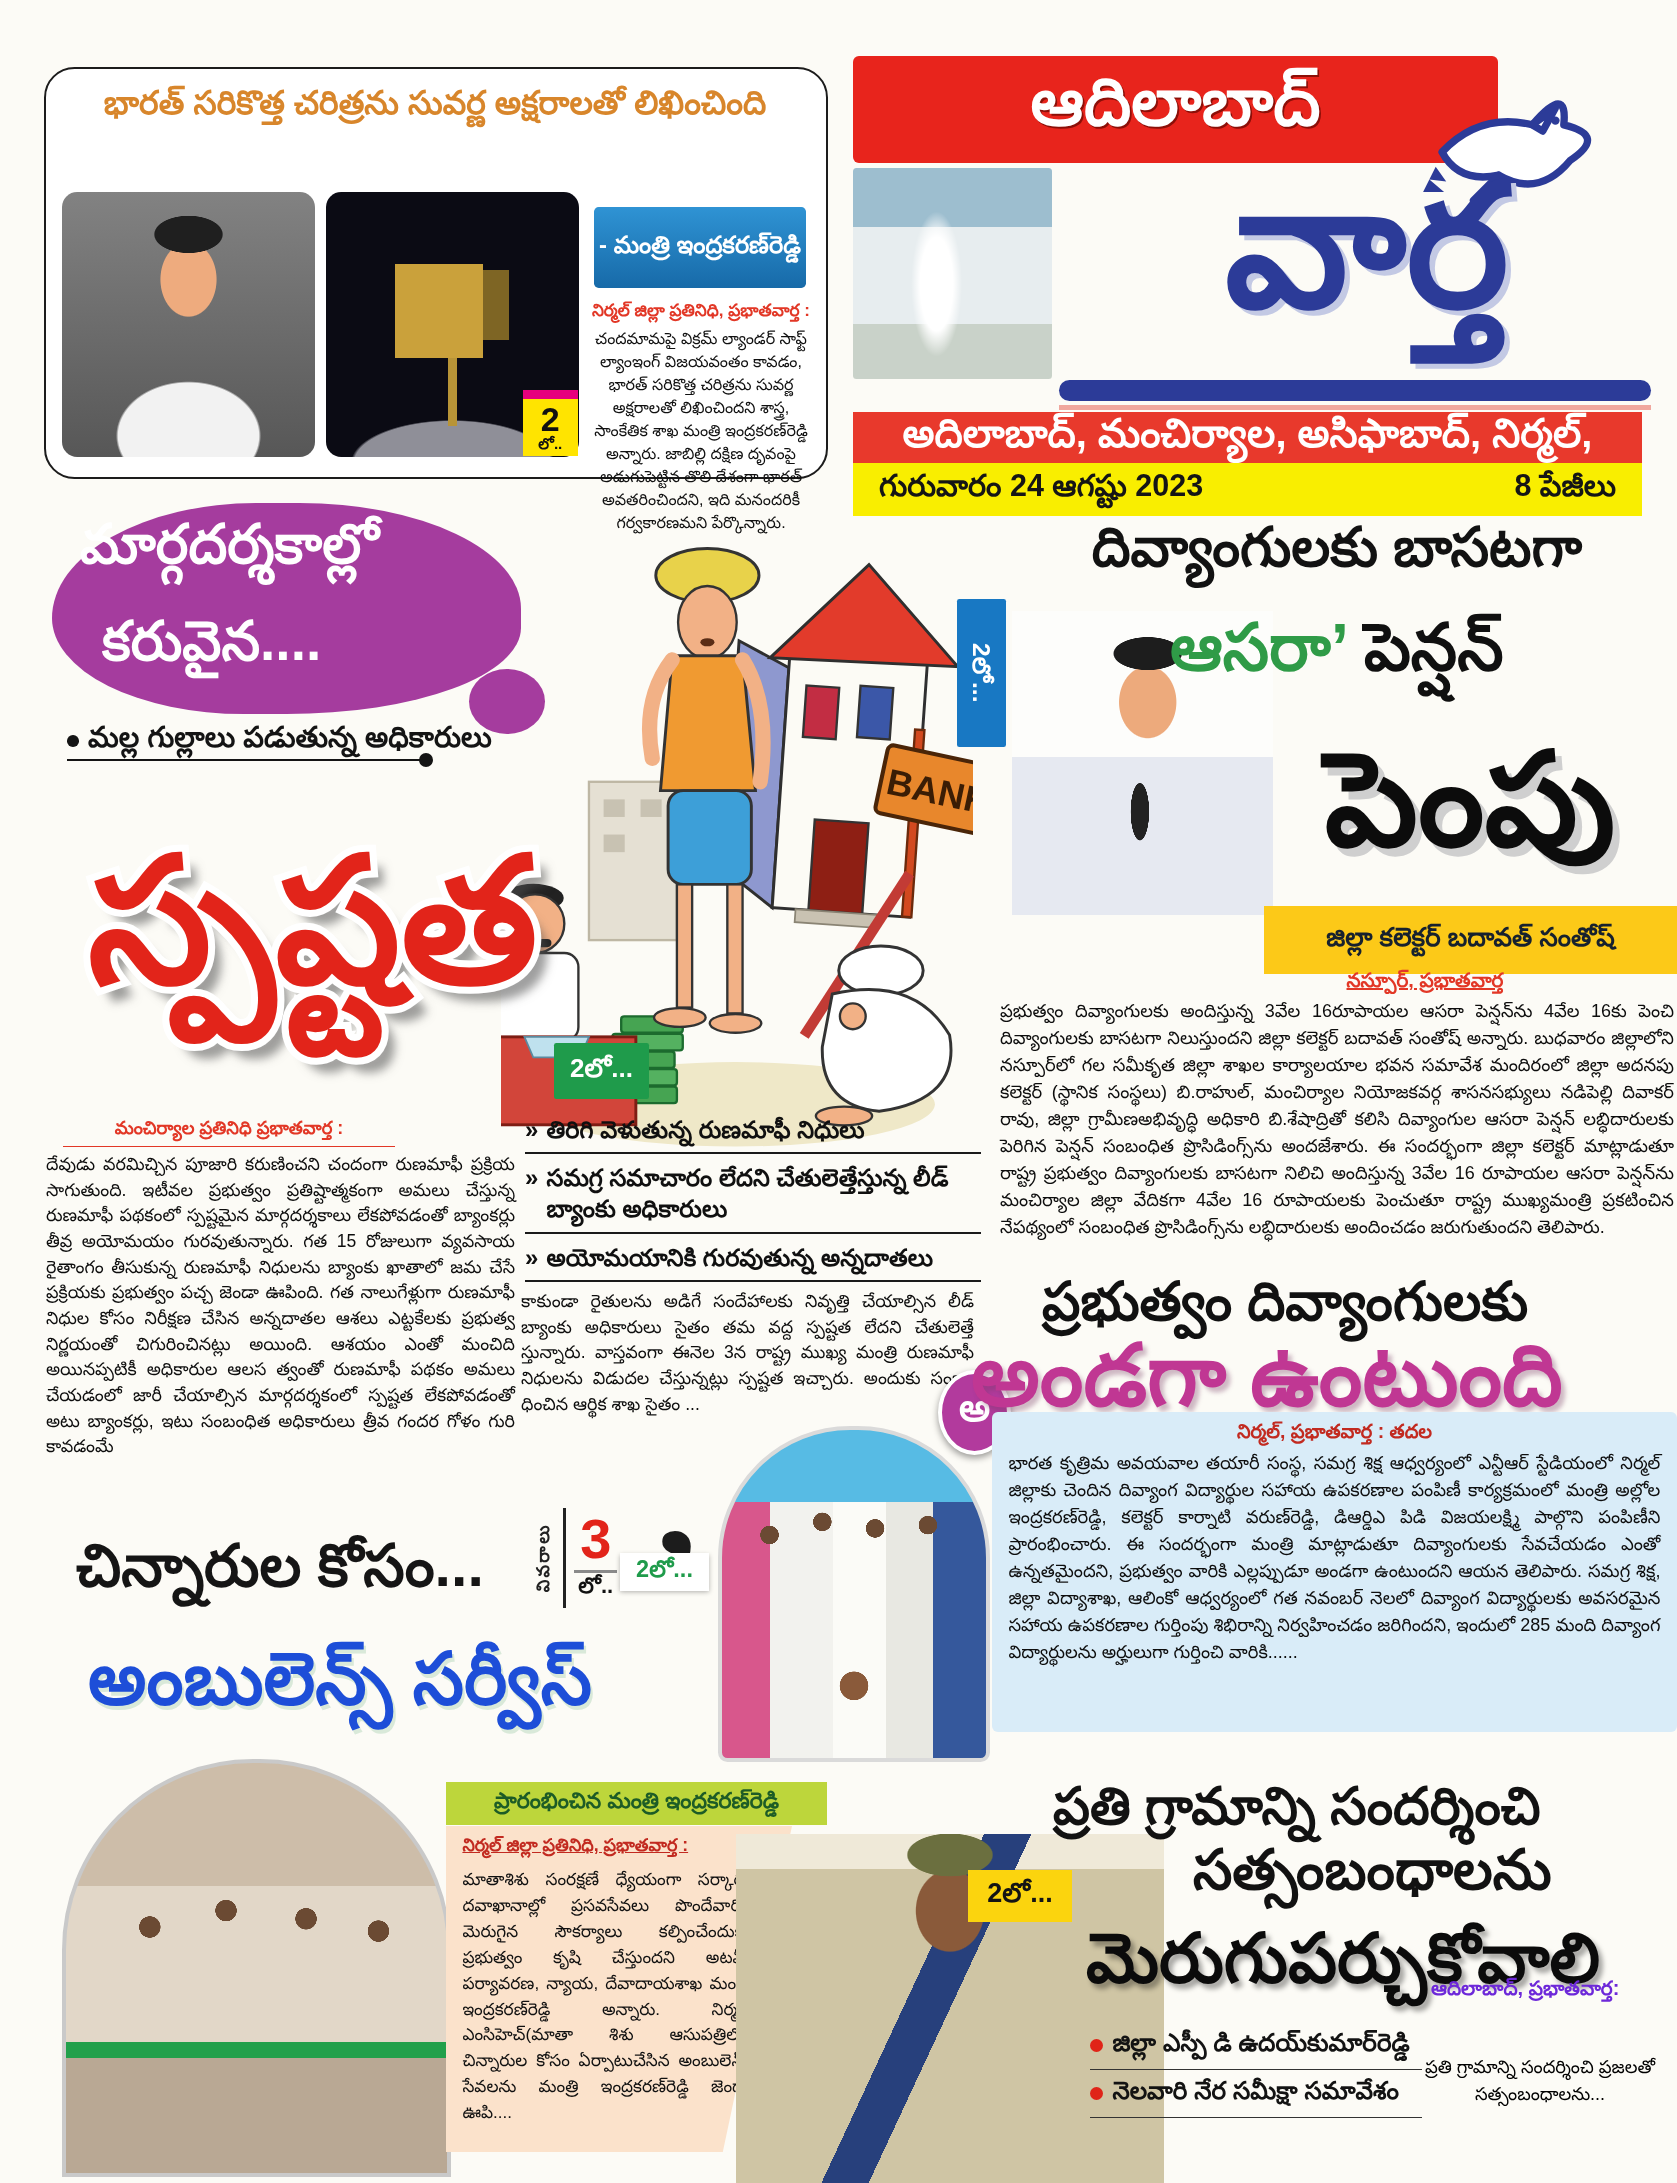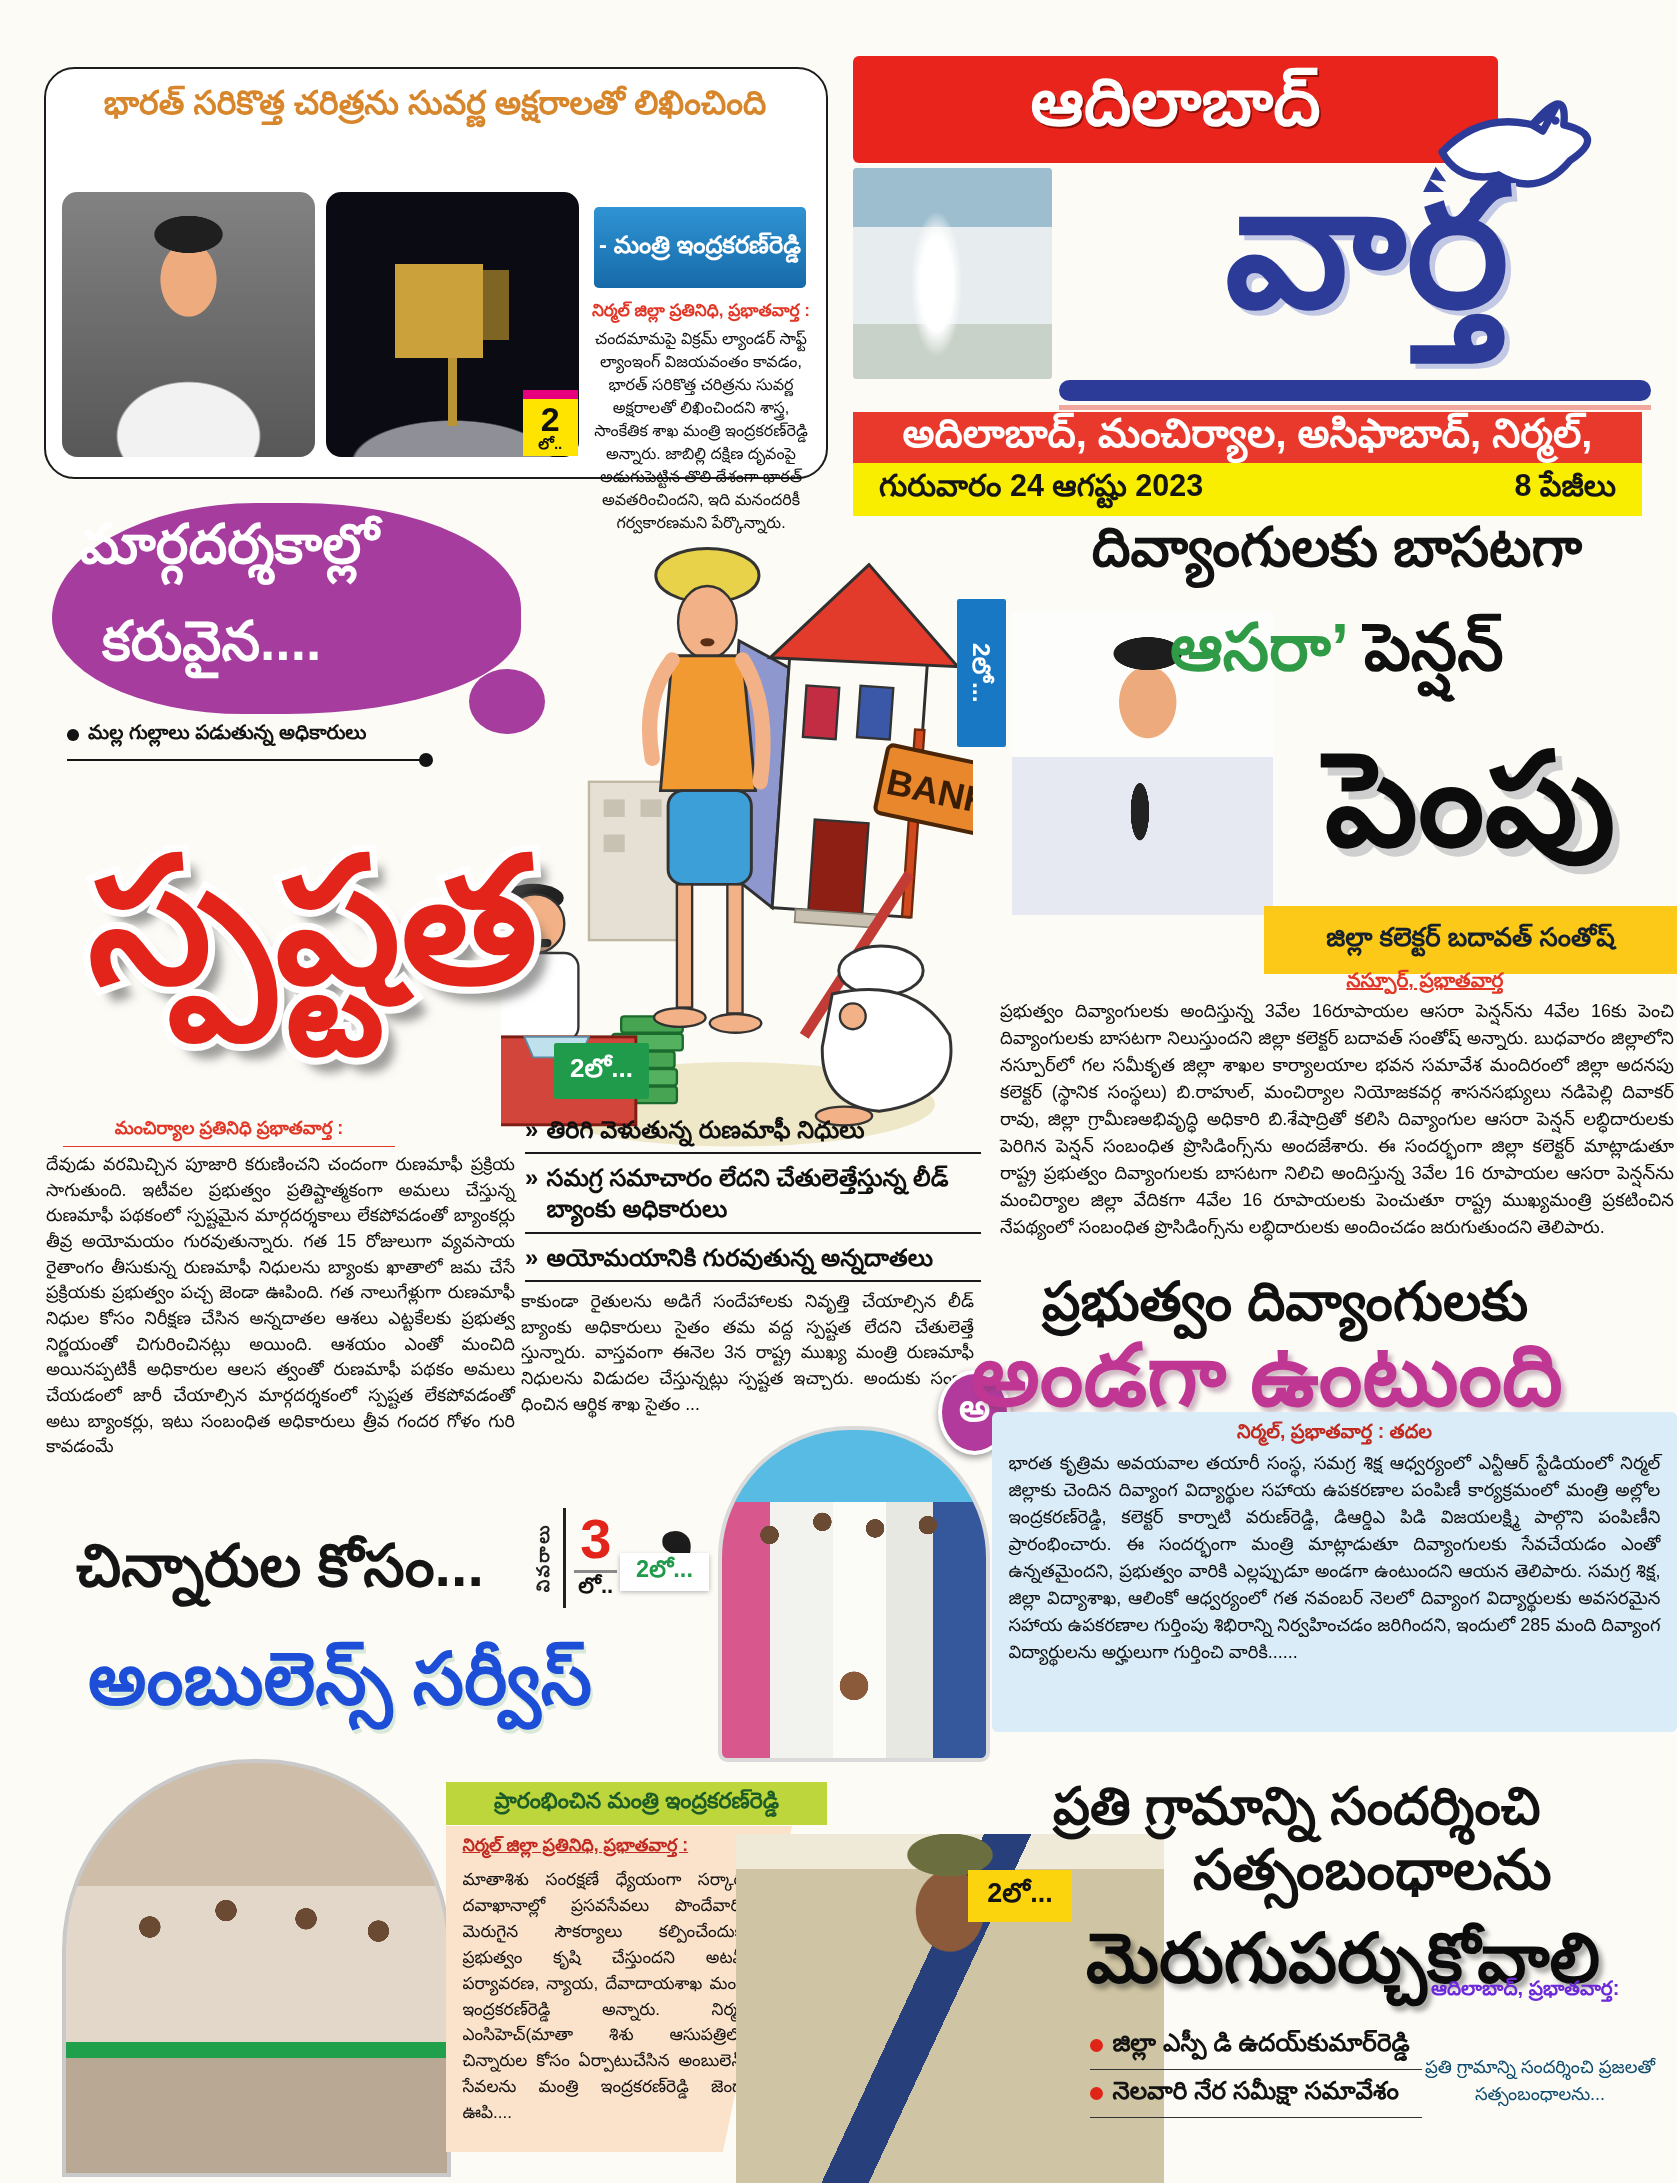--- a/index.html
+++ b/index.html
@@ -43,21 +43,21 @@
   #vred{left:1059px;top:405px;width:592px;height:5.3px;background:#f0a79e;}
   #districts{left:853px;top:412px;width:789px;height:52px;background:#e8392c;color:#fff;display:flex;align-items:center;justify-content:center;font-size:40px;font-weight:800;}
   #datebar{left:853px;top:463px;width:789px;height:53px;background:#f9ee00;display:flex;align-items:center;justify-content:space-between;padding:0 26px;font-size:30.5px;font-weight:800;color:#151515;box-sizing:border-box;}
 
   
   #blob{left:52px;top:503px;width:469px;height:211px;background:#a53c9e;border-radius:48% 52% 55% 45% / 60% 55% 45% 50%;}
   #blob:after{content:'';position:absolute;right:-23.5px;bottom:-20px;width:76px;height:65px;background:#a53c9e;border-radius:50%;}
   #blobl1{left:28px;top:9.4px;font-size:55px;font-weight:800;color:#fff;position:absolute;}
   #blobl2{left:50px;top:106px;font-size:55px;font-weight:800;color:#fff;position:absolute;}
   #cartoon{left:501px;top:506px;width:472px;height:663px;}
-  #subhead{left:67px;top:721px;display:flex;align-items:center;gap:9.4px;font-size:20px;font-weight:800;color:#141414;}
+  #subhead{left:67px;top:721px;display:flex;align-items:center;gap:9.4px;font-size:29px;font-weight:800;color:#141414;}
   .dot{width:11.7px;height:11.7px;border-radius:50%;background:#141414;}
   #subline{left:67px;top:759px;width:359px;border-top:2.9px solid #141414;}
   #subline:after{content:'';position:absolute;right:-7px;top:-8.2px;width:14px;height:14px;background:#141414;border-radius:50%;}
   #titlewrap{left:88px;top:816px;width:762px;height:317px;}
   .bigtitle{position:absolute;left:0;top:0;font-size:176px;font-weight:900;line-height:1.2;white-space:nowrap;}
   .title-stroke{-webkit-text-stroke:14px #ffffff;color:#fff;text-shadow:13px 15.2px 9.4px rgba(80,80,80,.55);}
   .title-fill{color:#e2241a;}
   #greenbadge{left:554px;top:1043px;width:95px;height:56px;background:#1f9b4b;color:#fff;font-size:26px;font-weight:800;display:flex;align-items:center;justify-content:center;border-radius:2.3px;}
   #loanbullets{left:525px;top:1106px;width:456px;}
   .lb{display:flex;gap:8.2px;padding:7.6px 0;border-bottom:2.3px solid #1a1a1a;font-size:24px;font-weight:800;line-height:1.3;color:#101010;align-items:flex-start;}
@@ -132,21 +132,21 @@
       linear-gradient(115deg,transparent 42%,#27407c 42% 50%,transparent 50%),
       linear-gradient(180deg,#efe9d8 0 10%,#cfc5a4 10%);}
   #polbadge{left:968px;top:1870px;width:104px;height:52px;background:#fbd40e;color:#141414;font-size:27px;font-weight:800;display:flex;align-items:center;justify-content:center;}
   #polhead1{left:1053px;top:1776px;width:610px;font-size:52px;font-weight:800;color:#121212;white-space:nowrap;}
   #polhead2{left:1193px;top:1837px;width:475px;font-size:56px;font-weight:800;color:#121212;white-space:nowrap;}
   #polhead3{left:1086px;top:1919px;width:592px;font-size:69px;font-weight:900;color:#0b0b0b;text-shadow:4.1px 5.3px 5.3px rgba(0,0,0,.35);white-space:nowrap;}
   #polbullets{left:1090px;top:2022px;width:332px;}
   .pb{display:flex;align-items:center;gap:9.4px;font-size:24.6px;font-weight:800;color:#131313;padding:6.5px 0;border-bottom:1.8px solid #333;}
   .pb .rdot{width:13px;height:13px;background:#e02418;border-radius:50%;flex:0 0 auto;}
   #poldate{left:1431px;top:1977px;width:246px;text-align:left;font-size:20px;font-weight:800;color:#6d28d9;}
-  #polbody{left:1402px;top:2054px;width:276px;font-size:18px;line-height:1.5;text-align:center;color:#0c4a6e;}
+  #polbody{left:1402px;top:2054px;width:276px;font-size:18px;line-height:1.5;text-align:center;color:#000000;}
 </style>
 </head>
 <body>
 
 <div class="page">
 
   <section class="abs" id="tlbox">
     <div class="abs" id="tlhead">భారత్ సరికొత్త చరిత్రను సువర్ణ అక్షరాలతో లిఖించింది</div>
     <div class="photo" id="tlphoto1"></div>
     <div class="photo" id="tlphoto2">

